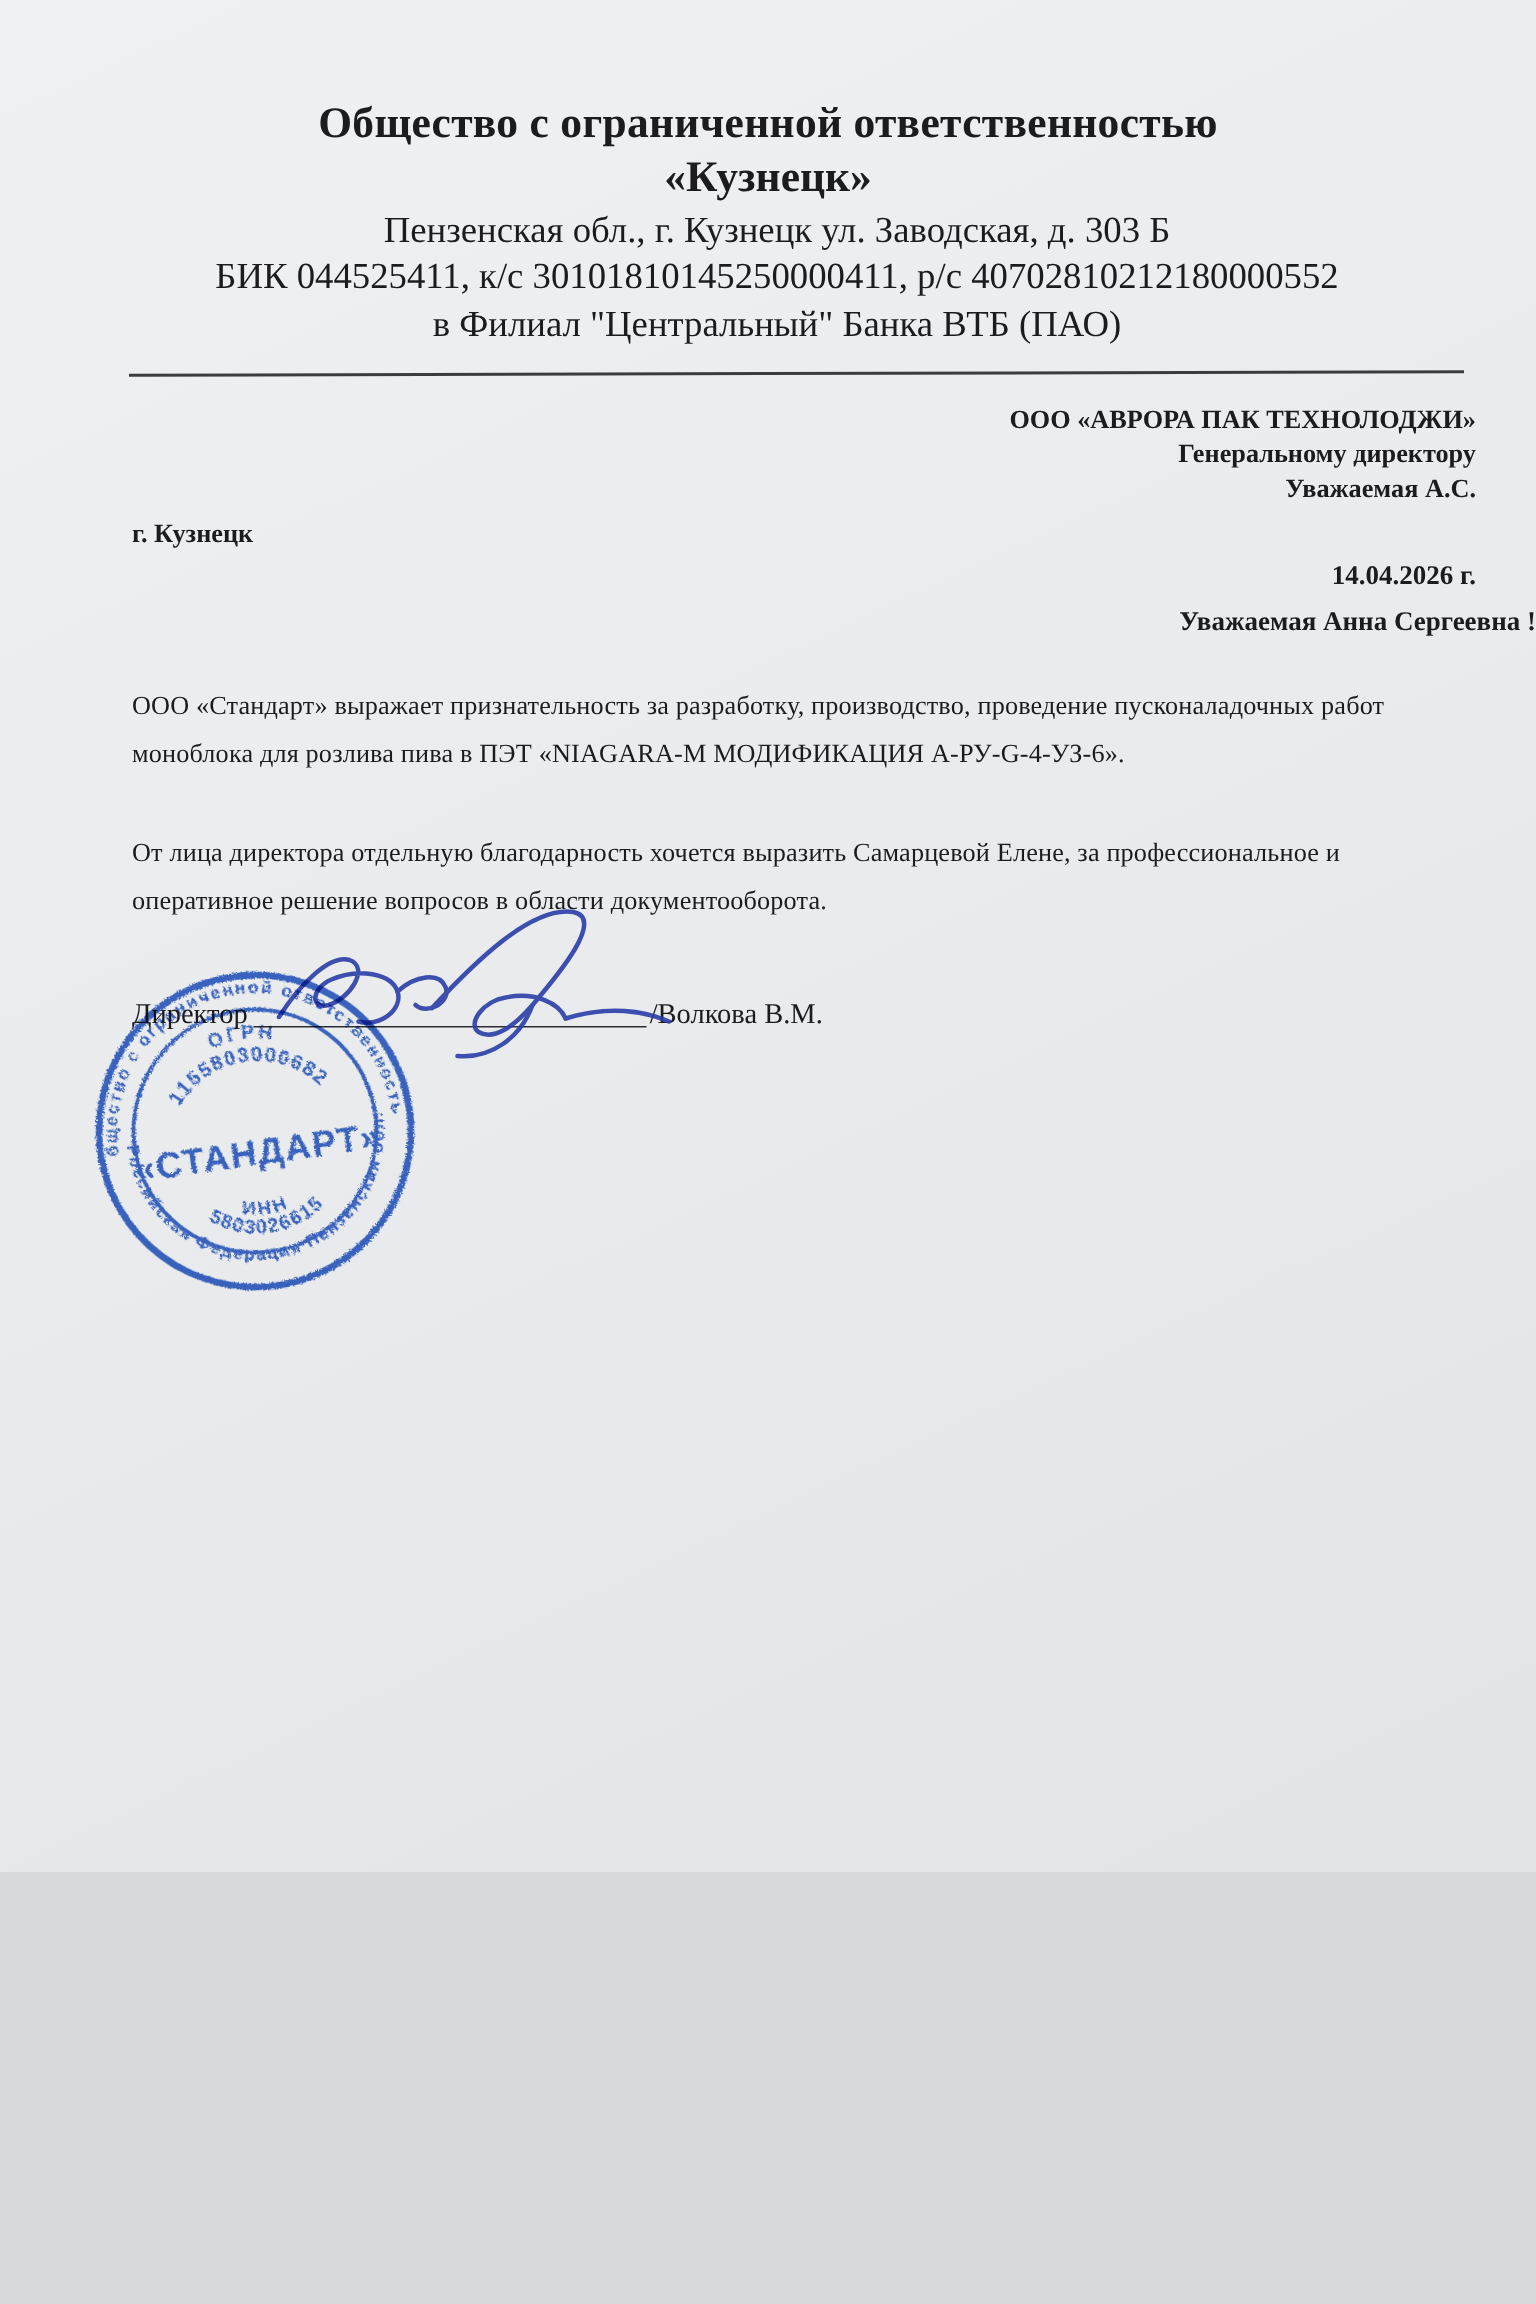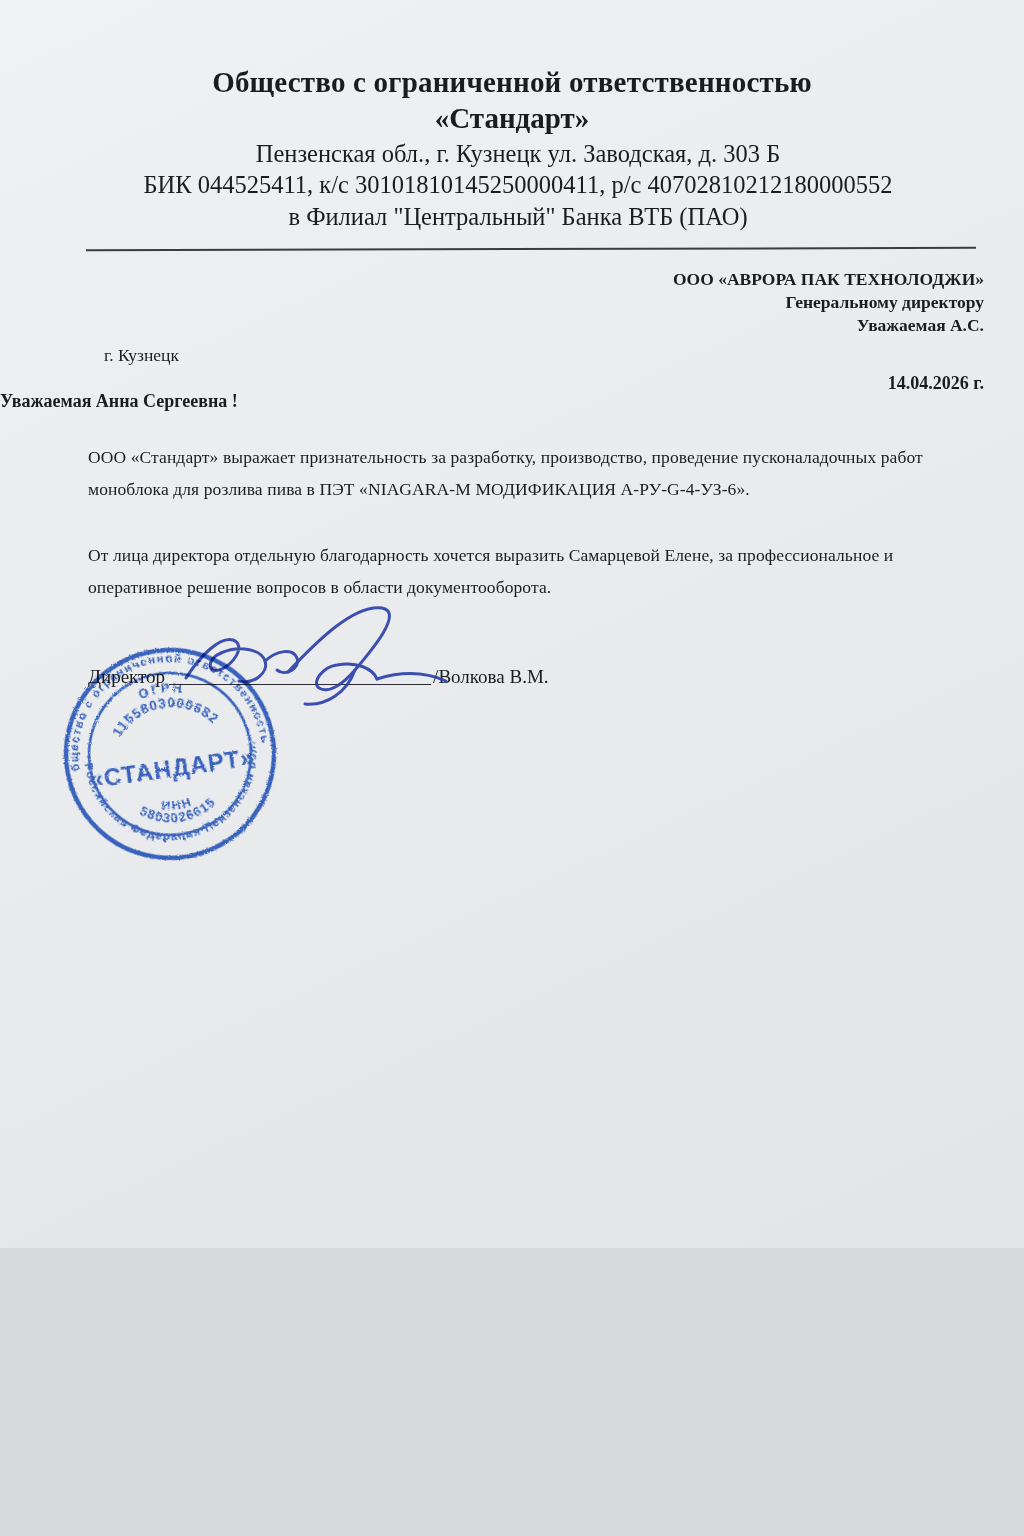--- a/index.html
+++ b/index.html
@@ -20,41 +20,41 @@
     margin:16px 48px 0 86px;
     border:none;border-top:2px solid #3c3c40;
     transform:rotate(-0.15deg);
   }
   .addressee{
     margin:18px 40px 0 0;
     text-align:right;
     font-size:17.5px; font-weight:bold; line-height:1.32;
   }
   .meta-row{ position:relative; margin:8px 40px 0 88px; height:46px;}
-  .city{ position:absolute; left:16px; top:0; font-size:17.5px; font-weight:normal;}
+  .city{ position:absolute; left:0; top:0; font-size:17.5px; font-weight:bold;}
   .date{ position:absolute; right:0; top:28px; font-size:18px; font-weight:bold;}
-  .salutation{ text-align:left; font-size:18px; font-weight:bold; margin-top:0;}
+  .salutation{ text-align:right; font-size:18px; font-weight:bold; margin-top:13px;}
   .body-text{ margin:30px 56px 0 88px; }
   .body-text p{ margin:0 0 34px 0; font-size:17.5px; line-height:1.82; letter-spacing:.1px;}
   
   .sig-row{ position:absolute; left:88px; top:666px; width:520px; display:flex; align-items:flex-end; font-size:19px;}
   .sig-title{ white-space:nowrap;}
   .sig-line{ width:262px; border-bottom:1.6px solid #2c2c30; margin:0 0 3px 4px;}
   .sig-name{ white-space:nowrap; margin-left:2px;}
   .autograph{ position:absolute; left:176px; top:600px; }
   .stamp{ position:absolute; left:58px; top:642px; transform:rotate(-8deg); opacity:.93; mix-blend-mode:multiply;}
 </style>
 </head>
 <body>
 
 <div class="page">
 
   <div class="header">
     <div class="org-type">Общество с ограниченной ответственностью</div>
-    <div class="org-name">«Стандарт»</div>
+    <div class="org-name">«Кузнецк»</div>
     <div class="hline">Пензенская обл., г. Кузнецк ул. Заводская, д. 303 Б</div>
     <div class="hline">БИК 044525411, к/с 30101810145250000411, р/с 40702810212180000552</div>
     <div class="hline">в Филиал "Центральный" Банка ВТБ (ПАО)</div>
   </div>
 
   <hr class="rule">
 
   <div class="addressee">
     <div>ООО «АВРОРА ПАК ТЕХНОЛОДЖИ»</div>
     <div>Генеральному директору</div>

